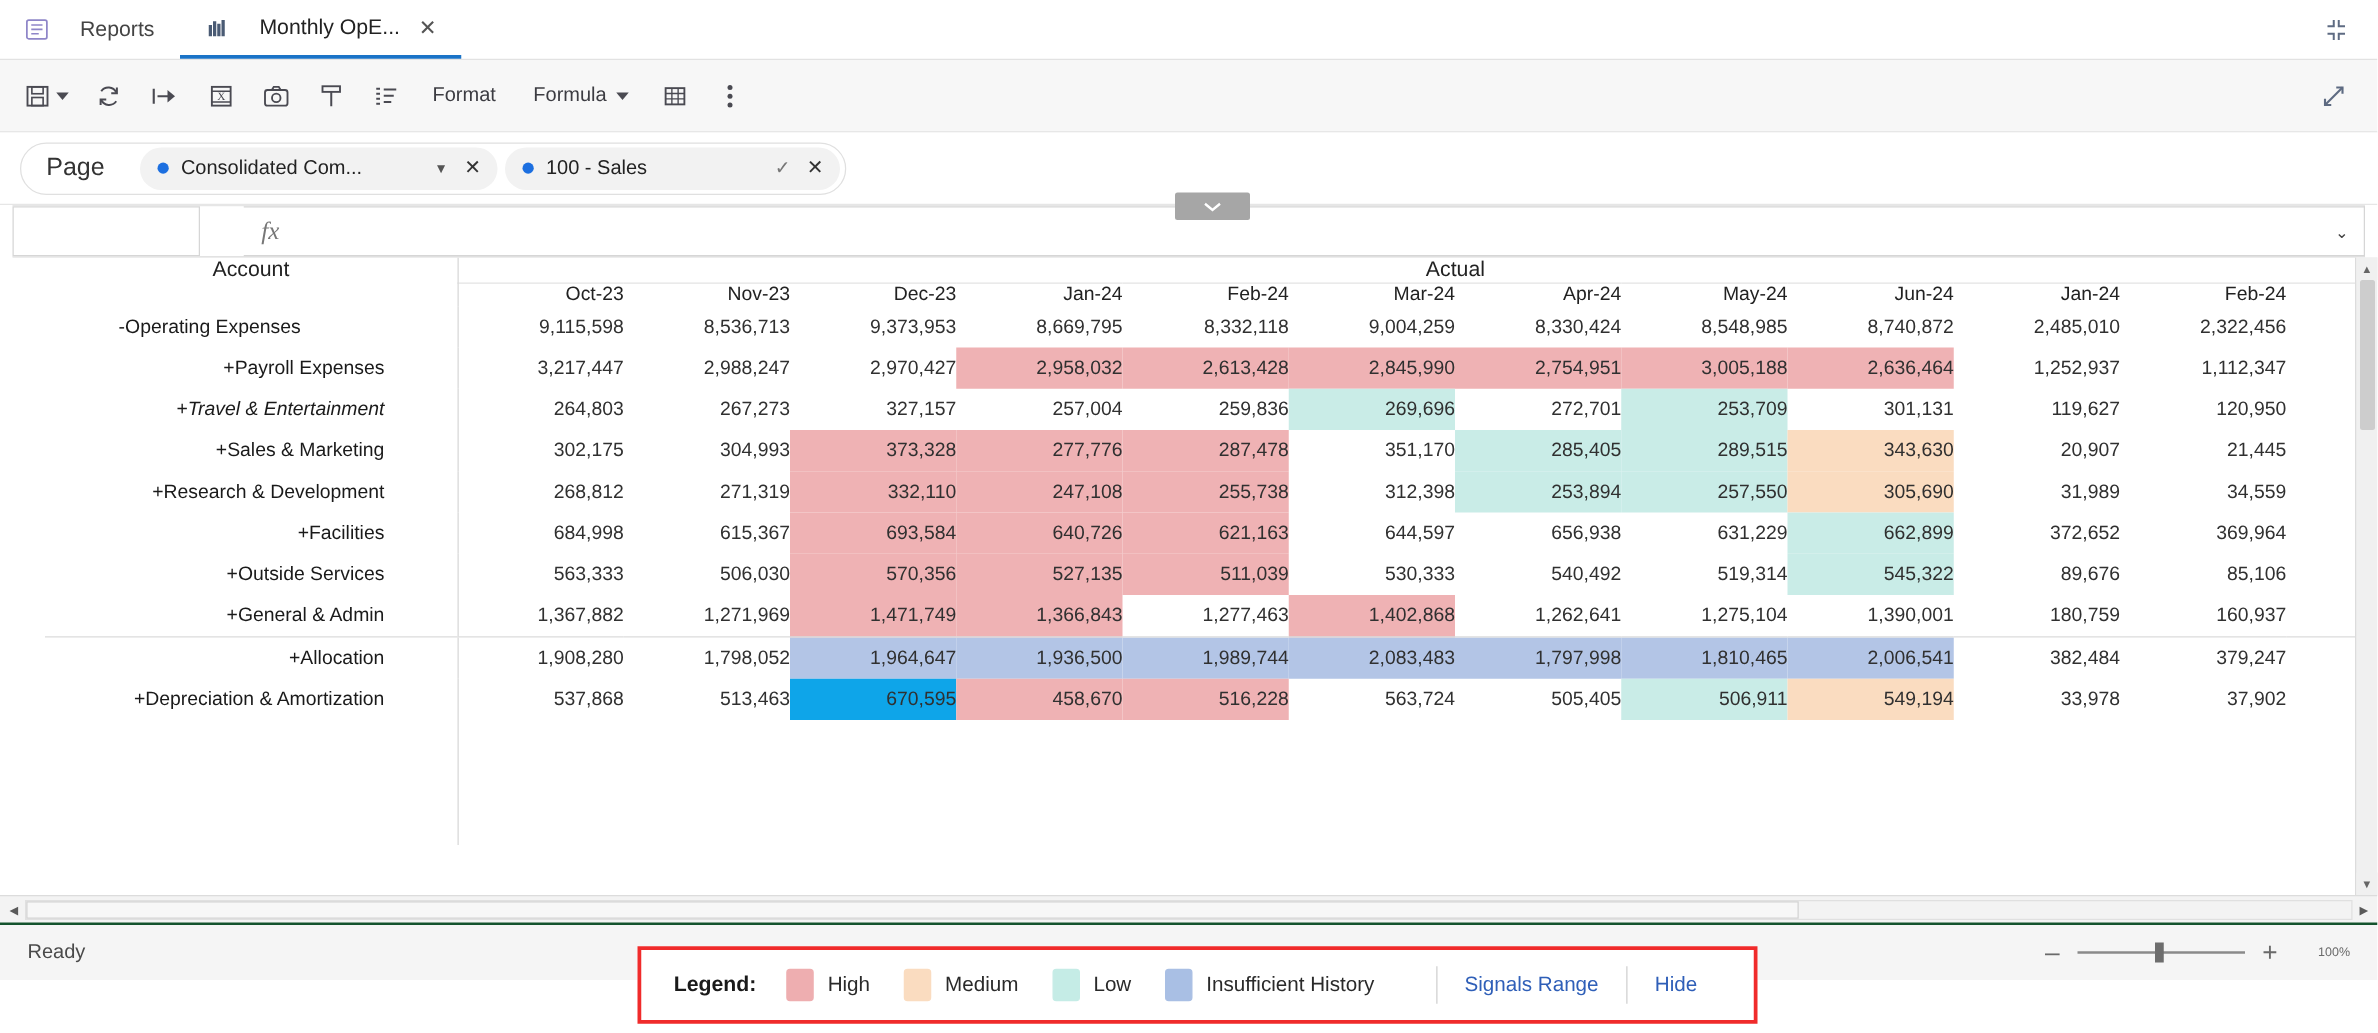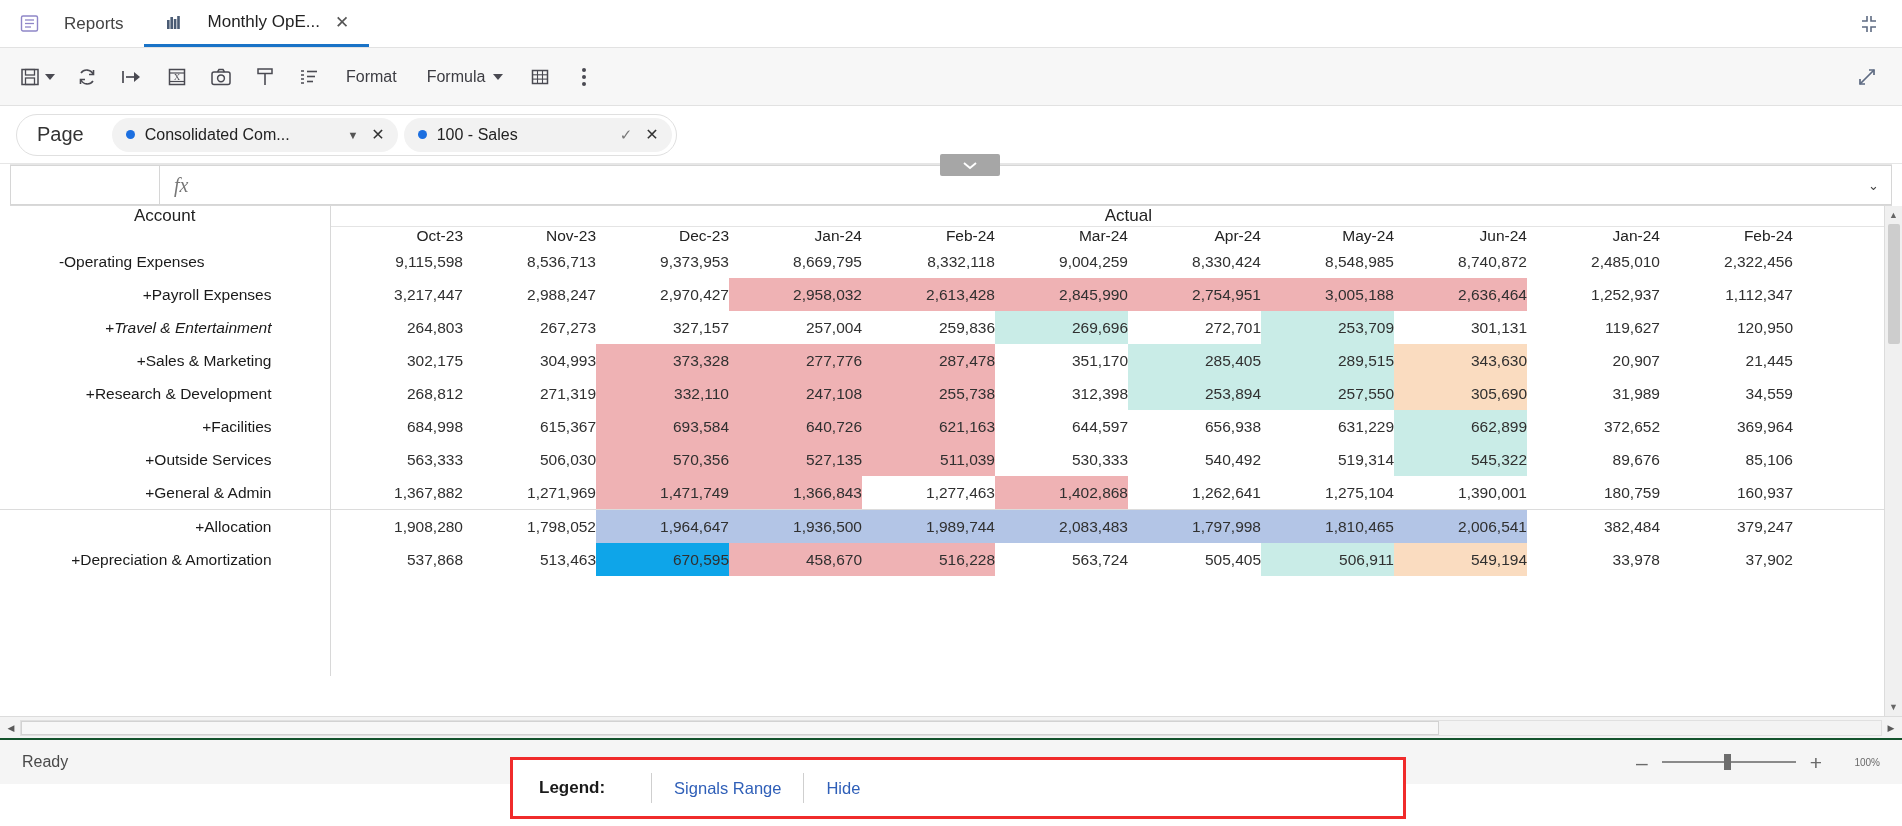--- a/index.html
+++ b/index.html
@@ -85,32 +85,33 @@
     background:#a6a6a6; border-radius:2px; display:flex; align-items:center; justify-content:center;
     cursor:pointer; z-index:6;
   }
   .collapse-handle svg{ display:block; }
 
   
   .fxbar{
     display:flex; align-items:stretch; height:42px;
     border-top:1px solid #e6e6e6; border-bottom:1px solid #d9d9d9; background:#fff;
     margin:0 10px;
+    gap:35px;
   }
   .namebox{ width:150px; border:1px solid #d6d6d6; background:#fff; }
   .fxcell{
     flex:1; border:1px solid #d6d6d6; border-left:none; display:flex; align-items:center;
     padding:0 14px; gap:8px; position:relative;
   }
   .fx-glyph{ font-family:"Liberation Serif", serif; font-style:italic; font-size:20px; color:#777; }
   .fx-expand{ position:absolute; right:12px; color:#444; font-size:13px; cursor:pointer; }
 
   
   .gridwrap{ position:relative; height:510px; display:flex; }
-  .gridmain{ flex:1; overflow:hidden; position:relative; }
+  .gridmain{ flex:1; overflow:hidden; position:relative;padding-left:36px; }
   table.grid{ border-collapse:collapse; table-layout:fixed; width:1880px; }
   table.grid td, table.grid th{ font-weight:normal; padding:0; }
   .hdr-account{
     width:330px; text-align:center; font-size:17px; color:#222;
     vertical-align:top; padding-top:18px; border-right:1px solid #d8d8d8;
   }
   .hdr-actual{
     text-align:center; font-size:17px; color:#222; padding:18px 0 0 0;
     border-bottom:1px solid #e4e4e4;
   }
@@ -569,20 +570,38 @@
 <div class="hscroll">
   <div class="hs-arrow">◀</div>
   <div class="hs-track">
     <div class="hs-thumb"></div>
   </div>
   <div class="hs-arrow">▶</div>
 </div>
 
 <div class="legend">
   <span class="legend-title">Legend:</span>
+  <div id="legend-items" style="display:flex;align-items:center;">
+      <div class="lg-item">
+        <span class="sw" style="background: rgb(238, 174, 176); border: 1px solid rgb(238, 174, 176);"></span>
+        <span class="lg-text">High</span>
+      </div>
+      <div class="lg-item">
+        <span class="sw" style="background: rgb(250, 220, 192); border: 1px solid rgb(250, 220, 192);"></span>
+        <span class="lg-text">Medium</span>
+      </div>
+      <div class="lg-item">
+        <span class="sw" style="background: rgb(197, 236, 230); border: 1px solid rgb(197, 236, 230);"></span>
+        <span class="lg-text">Low</span>
+      </div>
+      <div class="lg-item">
+        <span class="sw" style="background: rgb(169, 191, 228); border: 1px solid rgb(169, 191, 228);"></span>
+        <span class="lg-text">Insufficient History</span>
+      </div>
+    </div>
   <div class="lg-divider"></div>
   <span class="lg-link">Signals Range</span>
   <div class="lg-divider"></div>
   <span class="lg-link">Hide</span>
 </div>
 
 <div class="statusbar">
   <span class="status-text">Ready</span>
   <div class="zoomwrap">
     <span class="z-minus">–</span>

